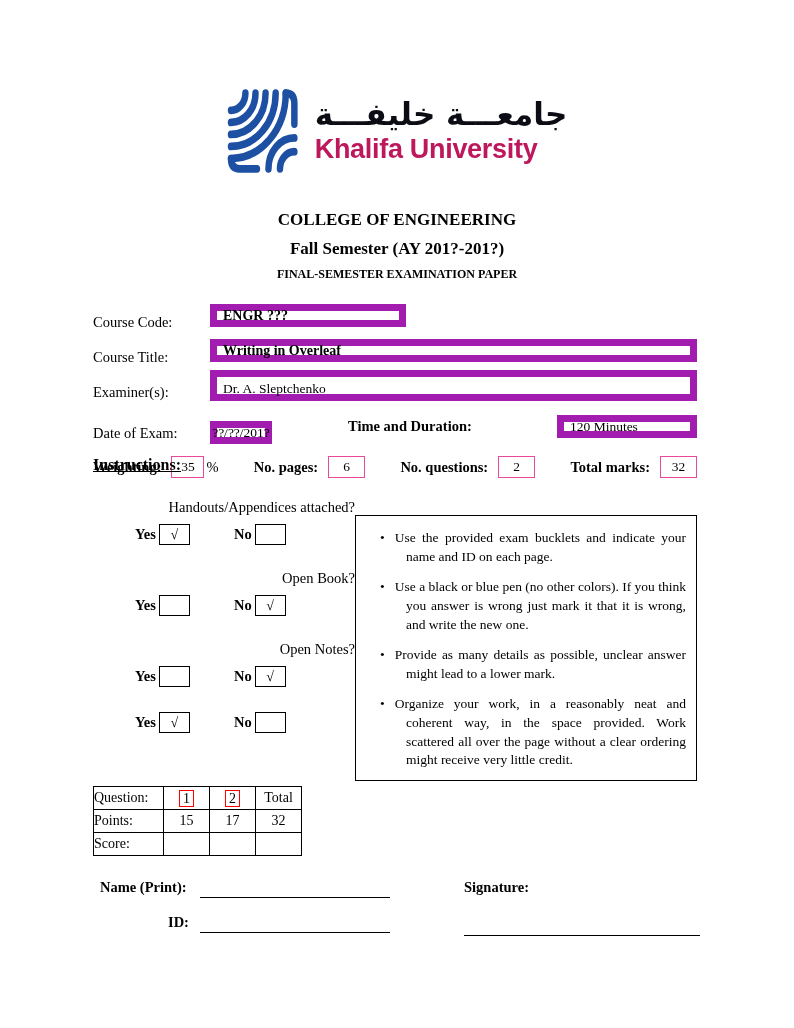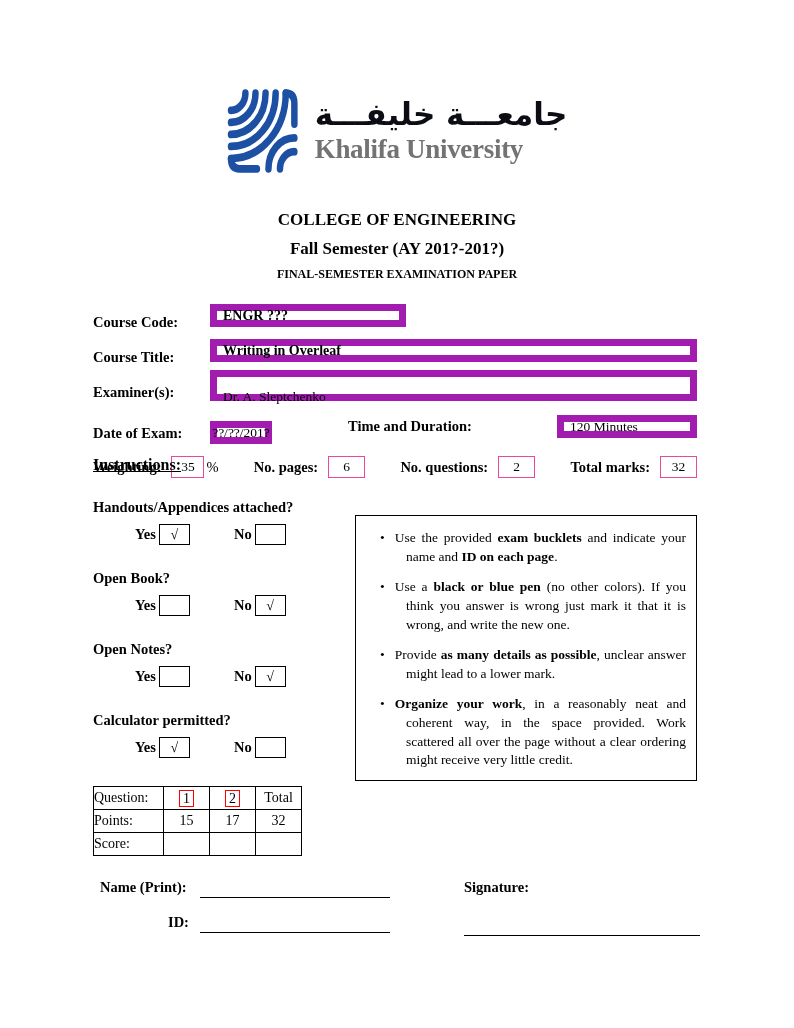--- a/index.html
+++ b/index.html
@@ -12,74 +12,74 @@
   }
 
   
   .logo { position:absolute; top:88px; left:50%; transform:translateX(-50%);
           display:flex; align-items:center; gap:16px; }
   .logo-mark { width:72px; height:86px; }
   .logo-mark svg { width:100%; height:100%; display:block; }
   .logo-text { display:flex; flex-direction:column; }
   .logo-arabic { direction:rtl; font-family:"DejaVu Sans", sans-serif;
                  font-weight:bold; font-size:31px; line-height:1.15; color:#0c0c14; }
-  .logo-english { font-family:Liberation Serif, serif; font-weight:bold;
+  .logo-english { font-family:Liberation Sans, sans-serif; font-weight:bold;
                   font-size:27px; line-height:1.1; letter-spacing:-0.3px;
-                  color:#737373; margin-top:3px; }
+                  color:#be185d; margin-top:3px; }
 
   
   .headers { position:absolute; top:210px; left:0; width:100%;
              text-align:center; font-weight:bold; }
   .h1 { font-size:17px; }
   .h2 { font-size:17px; margin-top:9px; }
   .h3 { font-size:12px; margin-top:8px; }
 
   
   .form { position:absolute; left:93px; top:300px; width:604px; font-size:14.5px; }
   .frow { display:flex; align-items:center; margin-bottom:4px; }
-  .flabel { font-weight:bold; flex:none; width:117px;margin-top:14px; }
+  .flabel { font-weight:normal; flex:none; width:117px;margin-top:14px; }
   .fbox { border:7px solid #a21caf; display:flex; align-items:center;
           height:23px; padding:0 6px; font-size:14px; background:#fff; }
   .bold-val { font-weight:bold; }
   .box-code { width:196px; }
   .box-wide { flex:1; }
-  .box-exam { flex:1; height:31px; align-items:flex-start; padding-top:12px; font-size:13.5px; }
+  .box-exam { flex:1; height:31px; align-items:flex-start; padding-top:4px; font-size:13.5px; }
   .row-date { margin-top:8px; }
   .box-date { width:62px; justify-content:center; font-size:13.5px;margin-top:12px; }
   .time-label { font-weight:bold; margin-left:76px; }
   .box-time { width:140px; margin-left:auto; font-size:13.5px; }
   .row-meta { margin-top:12px; justify-content:space-between; }
   .meta-group { display:flex; align-items:center; }
   .meta-label { font-weight:bold; }
   .meta-box { border:1px solid #ec4899; height:22px; display:flex; align-items:center;
               justify-content:center; margin-left:10px; font-size:13.5px; }
   .box-weight { width:33px; }
   .box-small { width:37px; }
   .pct { margin-left:2px; font-weight:normal; }
 
   
   .instr-heading { position:absolute; left:93px; top:456px; font-size:16px;
                    font-weight:bold; text-decoration:underline; }
   .cols { position:absolute; left:93px; top:499px; width:604px;
           display:flex; align-items:flex-start; }
   .checks-col { width:262px; flex:none; font-size:14.5px; }
   .check-group + .check-group { margin-top:25px; }
-  .check-q { font-weight:bold; }
+  .check-q { font-weight:normal;text-align:right; }
   .check-row { display:flex; align-items:center; margin-top:8px; padding-left:42px; }
   .check-label { font-weight:bold; }
   .check-box { width:31px; height:21px; border:1px solid #000; margin-left:3px;
                display:flex; align-items:center; justify-content:center;
                font-size:14px; background:#fff; }
   .check-no-label { margin-left:44px; }
   .instr-box { flex:1; border:1px solid #000; margin-top:16px;
                padding:13px 10px 10px 10px; font-size:13.5px; min-height:255px; }
   .bullet { text-align:justify; line-height:1.38; padding-left:40px; text-indent:-26px; }
   .bullet + .bullet { margin-top:12px; }
   .bmark { padding-right:10px; }
-  .bullet b { font-weight:bold; }
+  .bullet b { font-weight:normal; }
 
   
   .grade-table { position:absolute; left:93px; top:786px;
                  border-collapse:collapse; font-size:14px; }
   .grade-table td { border:1px solid #000; height:23px; padding:0; background:#fff; }
   .gt-label { width:70px; padding:0 5px; text-align:left; }
   .gt-val { width:46px; text-align:center; }
   .link-box { display:inline-block; border:1px solid #ff0000; padding:0 3px;
               line-height:15px; color:#000; text-decoration:none; }
 
@@ -225,21 +225,20 @@
               <span></span>
             </span>
           <span class="check-label check-no-label">No</span>
           <span class="check-box">
               <span>√</span>
             </span>
         </div>
       </div>
 
       <div class="check-group">
-        <div class="check-q">Calculator permitted?</div>
         <div class="check-row">
           <span class="check-label">Yes</span>
           <span class="check-box">
               <span>√</span>
             </span>
           <span class="check-label check-no-label">No</span>
           <span class="check-box">
               <span></span>
             </span>
         </div>

